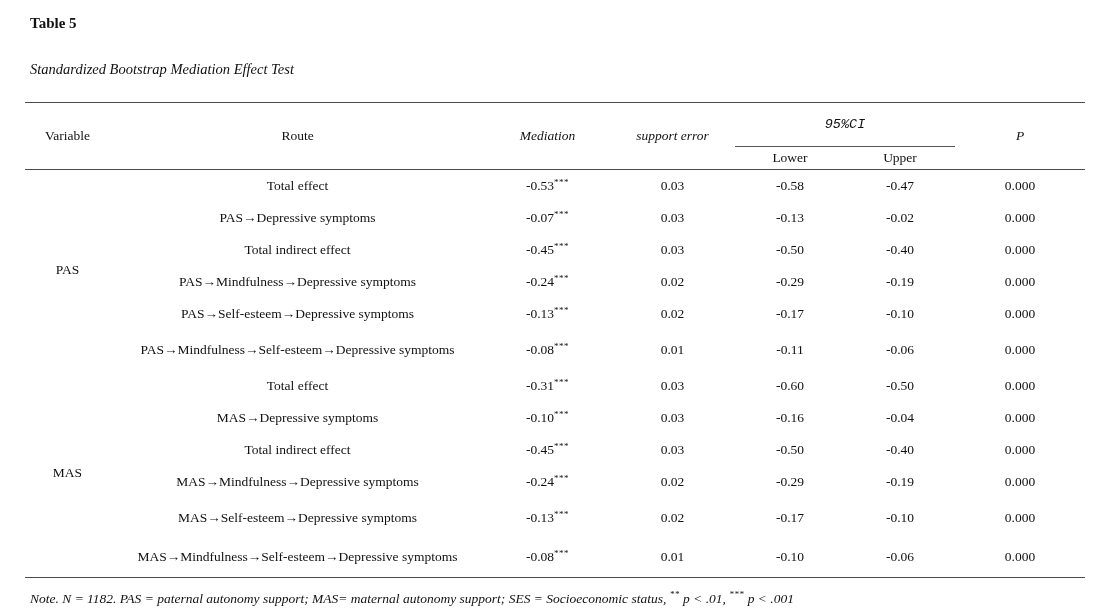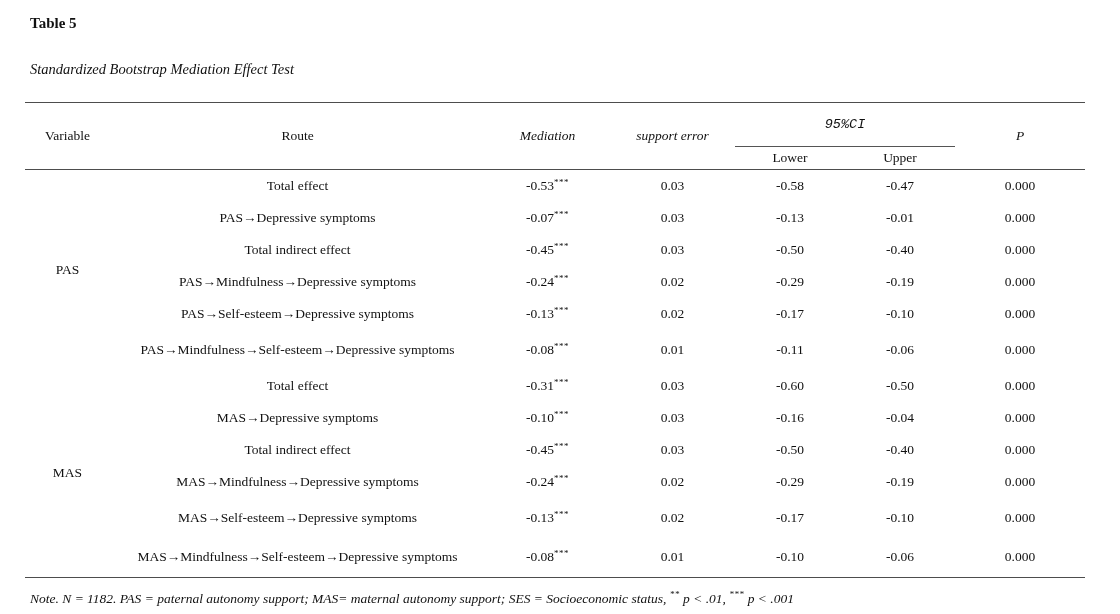--- a/index.html
+++ b/index.html
@@ -87,21 +87,21 @@
         <td>0.03</td>
         <td>-0.58</td>
         <td>-0.47</td>
         <td>0.000</td>
       </tr>
       <tr class="h32">
         <td>PAS→Depressive symptoms</td>
         <td><span>-0.07</span><sup class="stars">***</sup></td>
         <td>0.03</td>
         <td>-0.13</td>
-        <td>-0.01</td>
+        <td>-0.02</td>
         <td>0.000</td>
       </tr>
       <tr class="h32">
         <td>Total indirect effect</td>
         <td><span>-0.45</span><sup class="stars">***</sup></td>
         <td>0.03</td>
         <td>-0.50</td>
         <td>-0.40</td>
         <td>0.000</td>
       </tr>

